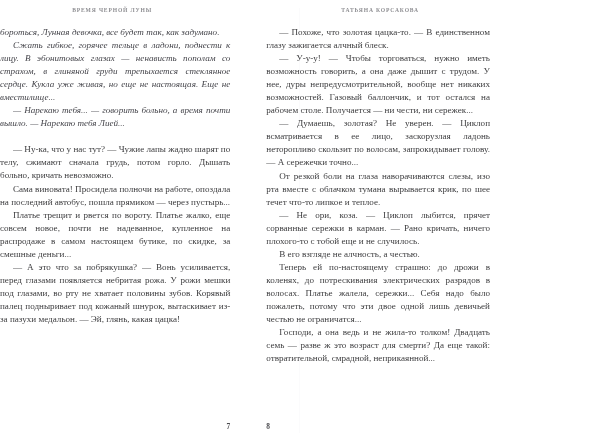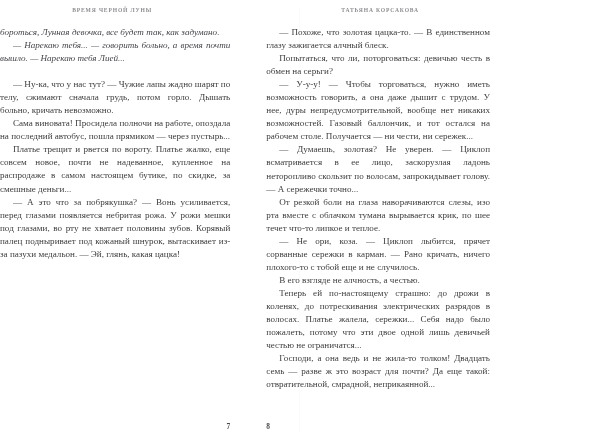--- a/index.html
+++ b/index.html
@@ -98,42 +98,42 @@
 
 <div class="spread">
 
   <div class="gutter-line"></div>
 
   <div class="page page-left">
     <div class="running-head">ВРЕМЯ ЧЕРНОЙ ЛУНЫ</div>
 
     <div class="body-col">
       <p class="italic noindent">бороться, Лунная девочка, все будет так, как задумано.</p>
+      <p class="italic">Сжать гибкое, горячее тельце в ладони, поднести к лицу. В эбонитовых глазах — ненависть пополам со страхом, в глиняной груди трепыхается стеклянное сердце. Кукла уже живая, но еще не настоящая. Еще не вместилище...</p>
       <p class="italic">— Нарекаю тебя... — говорить больно, а время почти вышло. — Нарекаю тебя Лией...</p>
       <div class="gap"></div>
       <p>— Ну-ка, что у нас тут? — Чужие лапы жадно шарят по телу, сжимают сначала грудь, потом горло. Дышать больно, кричать невозможно.</p>
       <p>Сама виновата! Просидела полночи на работе, опоздала на последний автобус, пошла прямиком — через пустырь...</p>
       <p>Платье трещит и рвется по вороту. Платье жалко, еще совсем новое, почти не надеванное, купленное на распродаже в самом настоящем бутике, по скидке, за смешные деньги...</p>
       <p>— А это что за побрякушка? — Вонь усиливается, перед глазами появляется небритая рожа. У рожи мешки под глазами, во рту не хватает половины зубов. Корявый палец подныривает под кожаный шнурок, вытаскивает из-за пазухи медальон. — Эй, глянь, какая цацка!</p>
     </div>
 
     <div class="folio folio-left">7</div>
   </div>
 
   <div class="page page-right">
     <div class="running-head">ТАТЬЯНА КОРСАКОВА</div>
 
     <div class="body-col">
       <p>— Похоже, что золотая цацка-то. — В единственном глазу зажигается алчный блеск.</p>
-      <p>Попытаться, что ли, поторговаться: девичью честь в обмен на серьги?</p>
       <p>— У-у-у! — Чтобы торговаться, нужно иметь возможность говорить, а она даже дышит с трудом. У нее, дуры непредусмотрительной, вообще нет никаких возможностей. Газовый баллончик, и тот остался на рабочем столе. Получается — ни чести, ни сережек...</p>
       <p>— Думаешь, золотая? Не уверен. — Циклоп всматривается в ее лицо, заскорузлая ладонь неторопливо скользит по волосам, запрокидывает голову. — А сережечки точно...</p>
       <p>От резкой боли на глаза наворачиваются слезы, изо рта вместе с облачком тумана вырывается крик, по шее течет что-то липкое и теплое.</p>
       <p>— Не ори, коза. — Циклоп лыбится, прячет сорванные сережки в карман. — Рано кричать, ничего плохого-то с тобой еще и не случилось.</p>
       <p>В его взгляде не алчность, а честью.</p>
       <p>Теперь ей по-настоящему страшно: до дрожи в коленях, до потрескивания электрических разрядов в волосах. Платье жалела, сережки... Себя надо было пожалеть, потому что эти двое одной лишь девичьей честью не ограничатся...</p>
-      <p>Господи, а она ведь и не жила-то толком! Двадцать семь — разве ж это возраст для почти? Да еще такой: отвратительной, смрадной, неприкаянной...</p>
+      <p>Господи, а она ведь и не жила-то толком! Двадцать семь — разве ж это возраст для смерти? Да еще такой: отвратительной, смрадной, неприкаянной...</p>
     </div>
 
     <div class="folio folio-right">8</div>
   </div>
 
 </div>
 
 </body></html>

